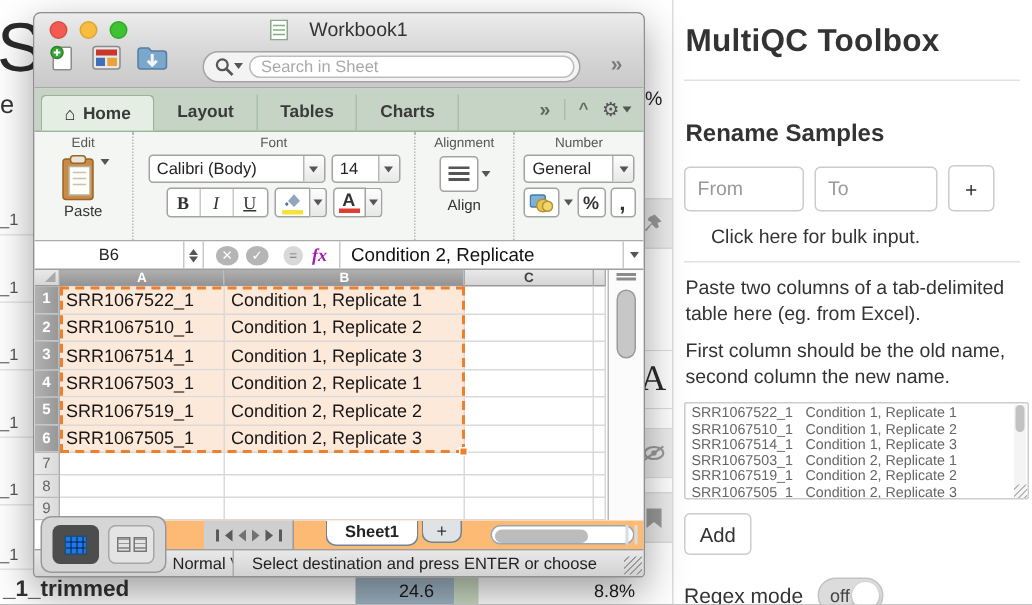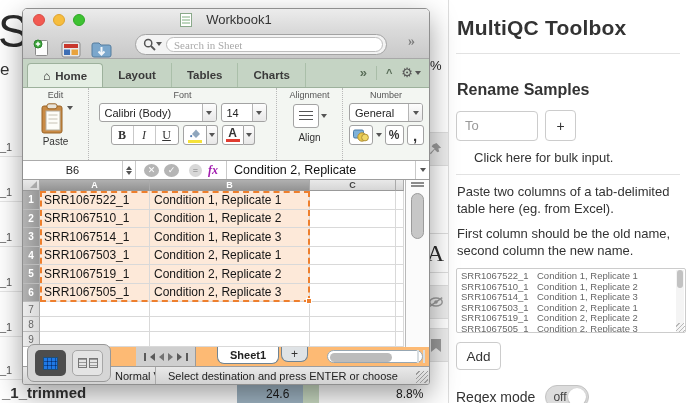--- a/index.html
+++ b/index.html
@@ -56,21 +56,21 @@
 
   .titlebar { height:21px; background:linear-gradient(#ececec,#dadada); display:flex; align-items:center; position:relative; flex:none; }
   .lights { display:flex; gap:8px; margin-left:10px; }
   .light { width:12px; height:12px; border-radius:50%; }
   .light.r { background:#f25a52; border:1px solid #d94c44; }
   .light.y { background:#f6bd3e; border:1px solid #dfa32f; }
   .light.g { background:#3ec232; border:1px solid #2ea826; }
   .title-wrap { position:absolute; left:0; right:0; display:flex; justify-content:center; align-items:center; gap:14px; pointer-events:none; }
   .title-text { font-size:13px; color:#333; }
 
-  .toolbar { height:29px; background:linear-gradient(#dadada,#c9c9c9); border-bottom:1px solid #a8a8a8; display:flex; align-items:flex-end; flex:none; position:relative;font-family:Liberation Serif, serif; }
+  .toolbar { height:29px; background:linear-gradient(#dadada,#c9c9c9); border-bottom:1px solid #a8a8a8; display:flex; align-items:flex-start; flex:none; position:relative; }
   .tbi { margin-left:10px; display:flex; align-items:center; }
   .searchbox { position:absolute; left:112px; top:4px; width:252px; height:21px; background:#f3f3f3; border:1px solid #a3a3a3; border-radius:11px; display:flex; align-items:center; padding:0 3px 0 7px; }
   .search-inner { flex:1; height:15px; background:#fff; border:1px solid #bdbdbd; border-radius:8px; margin-left:4px; display:flex; align-items:center; padding-left:7px; }
   .search-ph { font-size:11px; color:#a9a9a9; }
   .chev { font-size:14px; color:#7a7a7a; font-weight:bold; }
   .toolbar .chev { position:absolute; right:14px; top:4px; }
 
   .tabstrip { height:29px; background:#c5d4c4; border-bottom:1px solid #9db19c; display:flex; align-items:flex-end; flex:none; position:relative; }
   .xtab { height:24px; display:flex; align-items:center; gap:5px; padding:0 15px; font-size:11.5px; font-weight:bold; color:#3a3a3a; border-right:1px solid #aabfa9; cursor:pointer; }
   .xtab.first { border-left:1px solid #aabfa9; margin-left:4px; }
@@ -204,20 +204,21 @@
     <svg width="12" height="15" viewBox="0 0 12 15">
       <path d="M1 1 H11 V14 L6 10 L1 14 Z" fill="#9a9a9a"></path>
     </svg>
   </div>
 
   <div id="toolbox">
     <div class="tb-title">MultiQC Toolbox</div>
     <hr class="tb-hr">
     <div class="tb-heading">Rename Samples</div>
     <div class="tb-inputs">
+      <input class="tb-input" type="text" placeholder="From" style="">
       <input class="tb-input" style="width: 82px;" type="text" placeholder="To">
       <button class="tb-plus">+</button>
     </div>
     <div class="tb-bulk">Click here for bulk input.</div>
     <hr class="tb-hr">
     <p class="tb-p">Paste two columns of a tab-delimited table here (eg. from Excel).</p>
     <p class="tb-p">First column should be the old name, second column the new name.</p>
     <div class="tb-area">
       <div class="tb-line"><span class="old">SRR1067522_1</span><span>Condition 1, Replicate 1</span></div>
       <div class="tb-line"><span class="old">SRR1067510_1</span><span>Condition 1, Replicate 2</span></div>

